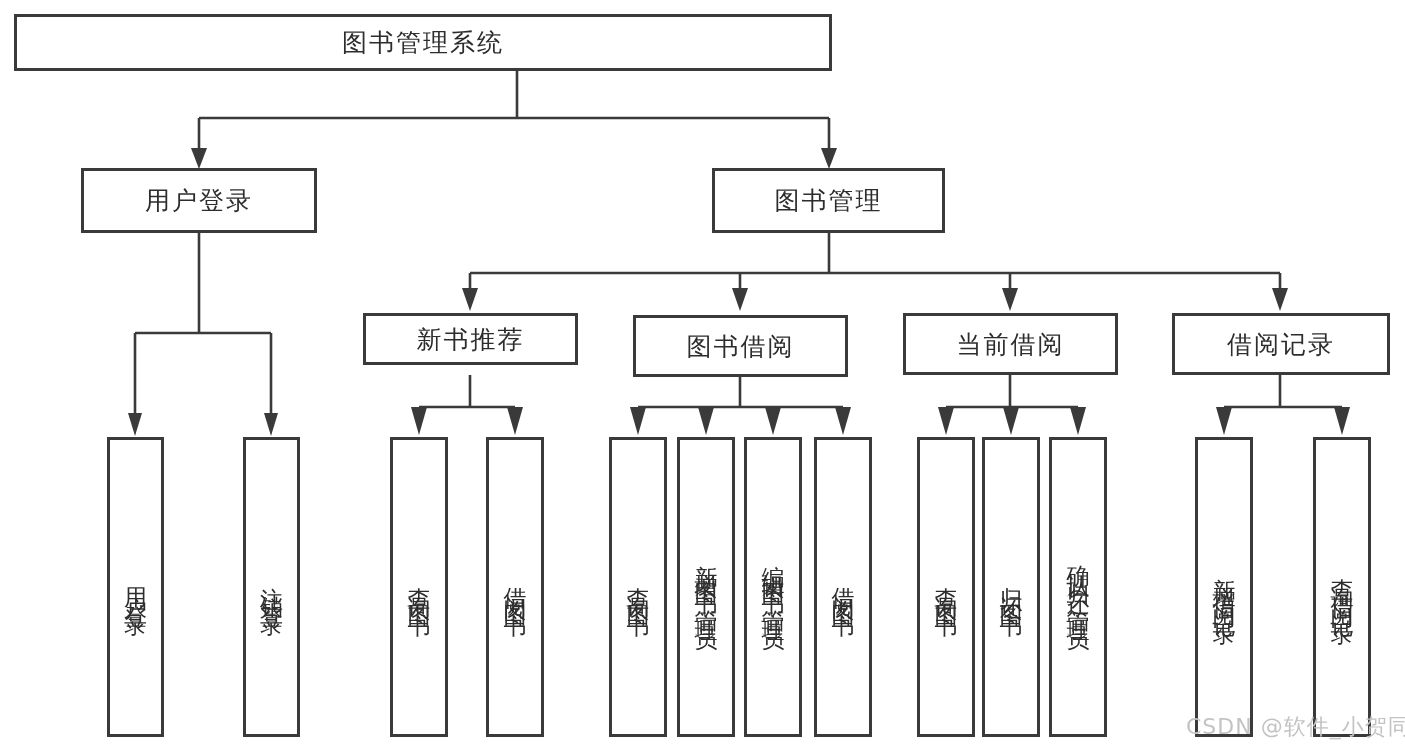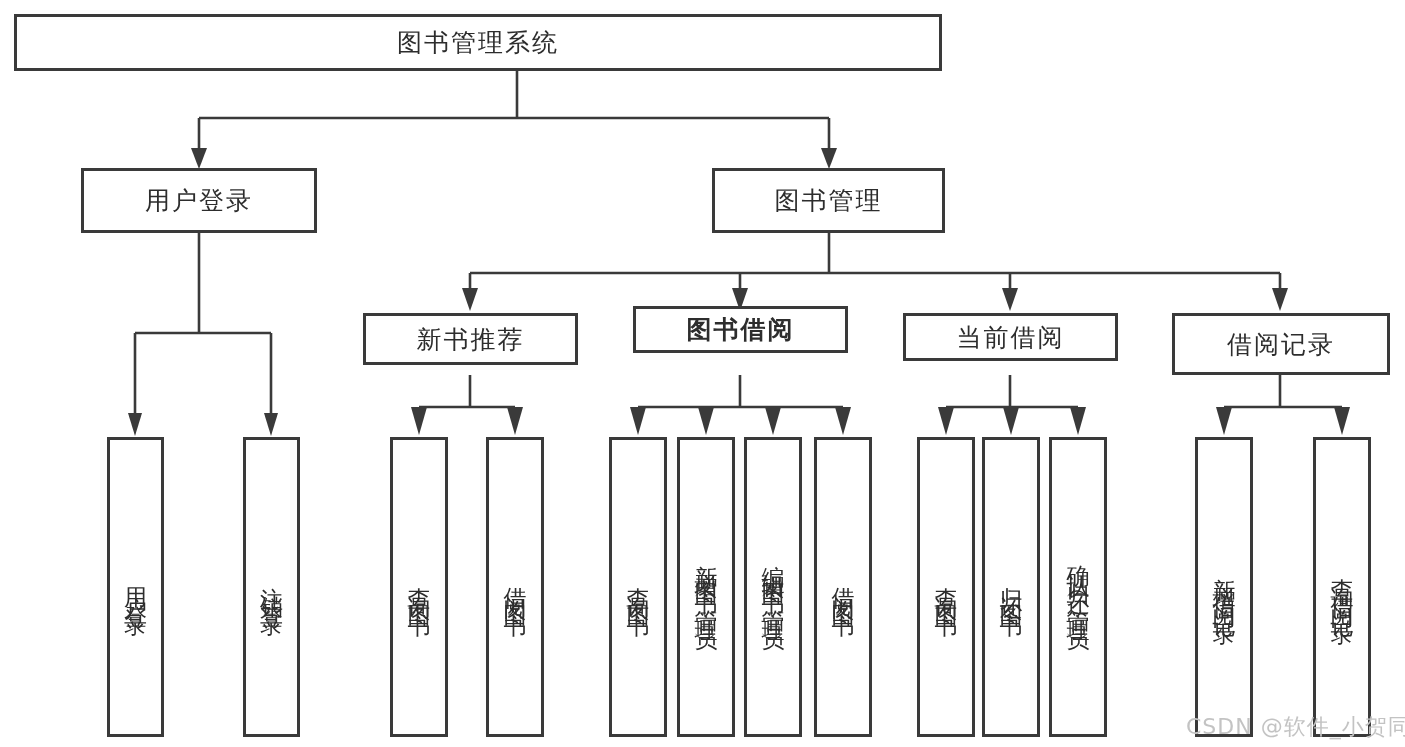--- a/index.html
+++ b/index.html
@@ -136,28 +136,28 @@
         <polygon points="1070,407 1086,407 1078,435"></polygon>
       </g>
     <g>
         <polygon points="1216,407 1232,407 1224,435"></polygon>
       </g>
     <g>
         <polygon points="1334,407 1350,407 1342,435"></polygon>
       </g>
   </svg>
 
-  <div class="node hbox root" style="left:14px;top:14px;width:928px;height:57px;">图书管理系统</div>
+  <div class="node hbox root" style="left:14px;top:14px;width:818px;height:57px;">图书管理系统</div>
 
   <div class="node hbox" style="left:81px;top:168px;width:236px;height:65px;">用户登录</div>
   <div class="node hbox" style="left:712px;top:168px;width:233px;height:65px;">图书管理</div>
 
   <div class="node hbox" style="left:363px;top:313px;width:215px;height:52px;">新书推荐</div>
-  <div class="node hbox" style="left:633px;top:306px;width:215px;height:47px;font-weight:bold;">图书借阅</div>
-  <div class="node hbox" style="left:903px;top:313px;width:215px;height:48px;">当前借阅</div>
+  <div class="node hbox" style="left:633px;top:315px;width:215px;height:62px;">图书借阅</div>
+  <div class="node hbox" style="left:903px;top:313px;width:215px;height:62px;">当前借阅</div>
   <div class="node hbox" style="left:1172px;top:313px;width:218px;height:62px;">借阅记录</div>
 
   <div class="node vbox" style="left:107px;top:437px;width:57px;height:300px;">用户登录</div>
   <div class="node vbox" style="left:243px;top:437px;width:57px;height:300px;">注销登录</div>
 
   <div class="node vbox" style="left:390px;top:437px;width:58px;height:300px;">查询图书</div>
   <div class="node vbox" style="left:486px;top:437px;width:58px;height:300px;">借阅图书</div>
 
   <div class="node vbox" style="left:609px;top:437px;width:58px;height:300px;">查询图书</div>
   <div class="node vbox" style="left:677px;top:437px;width:58px;height:300px;">新增图书（管理员）</div>

